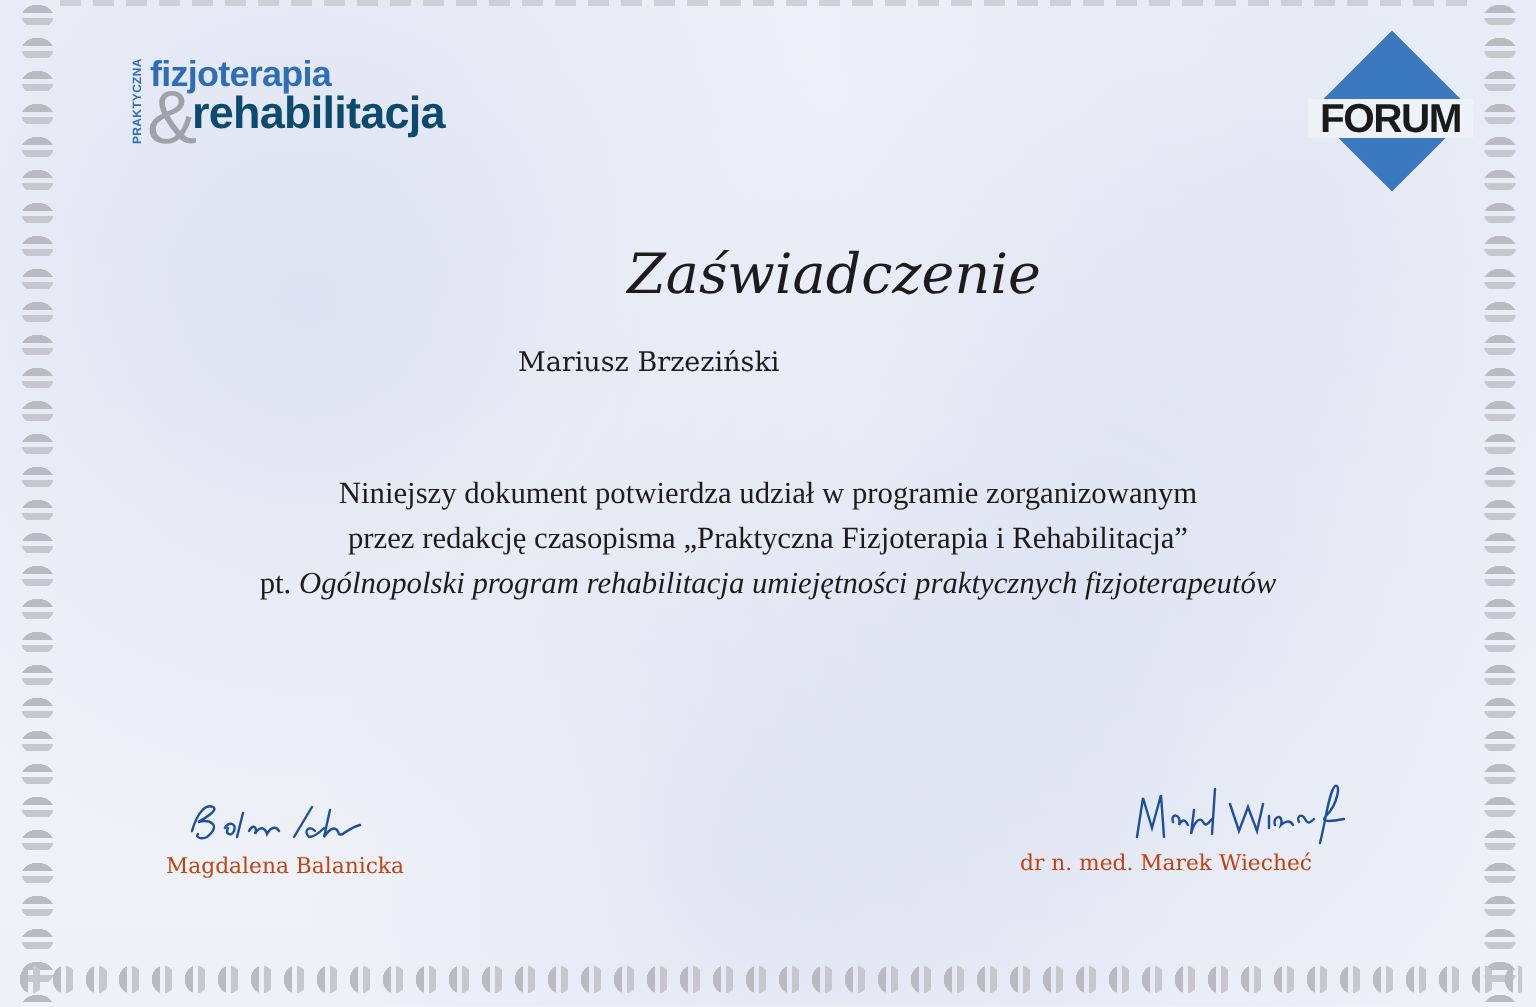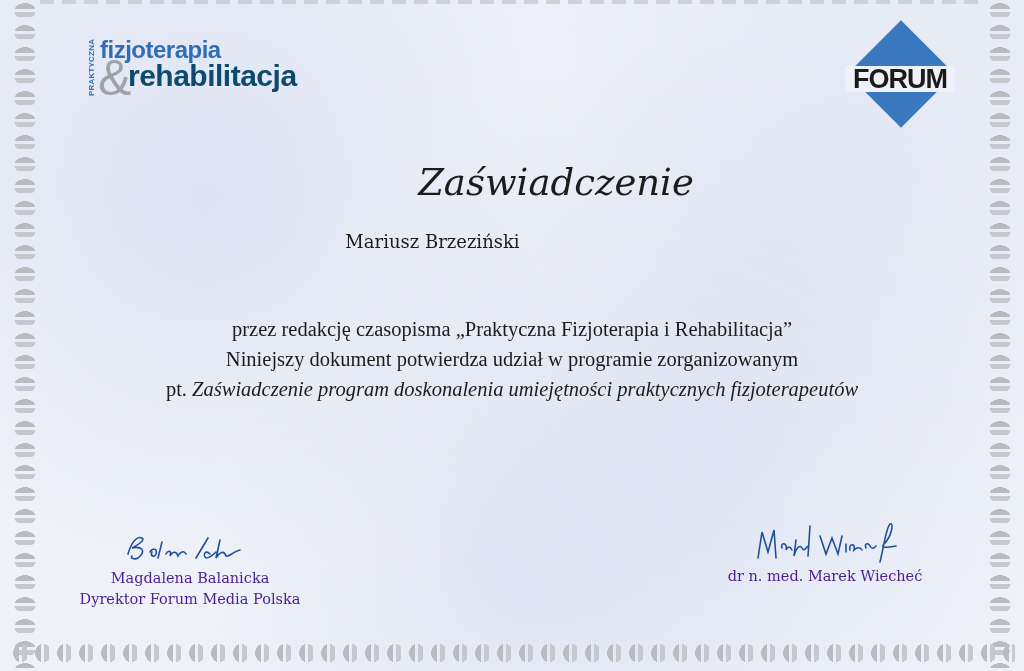--- a/index.html
+++ b/index.html
@@ -87,21 +87,21 @@
     font-size: 24px; line-height: 32px; color: #2f6db5; letter-spacing: -0.5px;
   }
   .logo-left .line2 {
     position: absolute; left: 42px; top: 24px;
     font-family: "Liberation Sans", sans-serif; font-weight: bold;
     font-size: 30px; line-height: 32px; color: #0c4a6e; letter-spacing: -0.5px;
   }
 
   
   .logo-right {
-    position: absolute; left: 845px; top: 26px; width: 110px; height: 108px;
+    position: absolute; left: 872px; top: 26px; width: 110px; height: 108px;
   }
   .logo-right .diamond {
     position: absolute; left: 18px; top: 10px; width: 76px; height: 76px;
     background: #3a78bf; transform: rotate(45deg);
   }
   .logo-right .band {
     position: absolute; left: 0; top: 40px; width: 110px; height: 26px;
     background: #eef1f8;
   }
   .logo-right .text {
@@ -125,28 +125,28 @@
     font-family: "Liberation Serif", serif; font-size: 20.5px; color: #1c1c1c; line-height: 30px;
   }
   .body-text .line { display: block; white-space: nowrap; }
   .body-text em { font-style: italic; }
 
   
   .sig-left {
     position: absolute; left: 40px; top: 528px; width: 300px; text-align: center;
   }
   .sig-right {
-    position: absolute; left: 680px; top: 518px; width: 290px; text-align: center;
+    position: absolute; left: 680px; top: 518px; width: 290px; 
   }
   .signature {
     display: block; height: 40px; position: relative;
   }
   .sig-name, .sig-role {
     display: block; font-family: "DejaVu Serif", serif; font-size: 14.5px;
-    color: #4c1d95; line-height: 21px;
+    color: #c2410c; line-height: 21px;
   }
 </style>
 </head>
 <body>
 
 <div class="paper"></div>
 
 <div class="border-top"></div>
 <div class="border-left"></div>
 <div class="border-right"></div>
@@ -163,37 +163,36 @@
   <div class="diamond"></div>
   <div class="band"></div>
   <div class="text">FORUM</div>
 </div>
 
 <div class="title">Zaświadczenie</div>
 
 <div class="recipient">Mariusz Brzeziński</div>
 
 <div class="body-text">
+  <span class="line">Niniejszy dokument potwierdza udział w programie zorganizowanym</span>
   <span class="line">przez redakcję czasopisma „Praktyczna Fizjoterapia i Rehabilitacja”</span>
-  <span class="line">Niniejszy dokument potwierdza udział w programie zorganizowanym</span>
-  <span class="line"><span>pt. </span><em>Zaświadczenie program doskonalenia umiejętności praktycznych fizjoterapeutów</em></span>
+  <span class="line"><span>pt. </span><em>Ogólnopolski program rehabilitacja umiejętności praktycznych fizjoterapeutów</em></span>
 </div>
 
 <div class="sig-left">
   <span class="signature">
     <svg width="140" height="40" viewBox="0 0 140 40" style="position:absolute; left:82px; top:0;">
       <path d="M6 26 C10 12, 16 8, 20 10 C24 12, 14 18, 10 20 C18 18, 26 22, 16 30 C12 32, 8 30, 10 28
                M28 24 C30 20, 36 20, 34 26 C32 30, 28 28, 30 24
                M40 14 L36 30 M44 26 C46 22, 50 22, 48 28 C50 24, 54 22, 56 28 C58 24, 62 22, 64 26
                M74 30 L86 10 M88 26 C84 22, 80 26, 84 30 C88 30, 92 26, 94 24
                M98 12 L94 30 C98 24, 102 22, 104 28 C106 30, 110 24, 118 22" fill="none" stroke="#1f4f9a" stroke-width="1.6" stroke-linecap="round"></path>
     </svg>
   </span>
   <span class="sig-name">Magdalena Balanicka</span>
-  <span class="sig-role">Dyrektor Forum Media Polska</span>
 </div>
 
 <div class="sig-right">
   <span class="signature" style="height:48px;">
     <svg width="150" height="50" viewBox="0 0 150 50" style="position:absolute; left:70px; top:0;">
       <path d="M8 40 L12 14 L18 34 L24 12 L26 40
                M32 30 C30 24, 38 24, 36 32 C38 28, 40 28, 42 32
                M46 22 L44 38 C46 30, 50 26, 52 30 C54 34, 56 30, 58 28
                M60 8 L58 38
                M70 18 L76 36 L82 20 L88 36 L92 18

